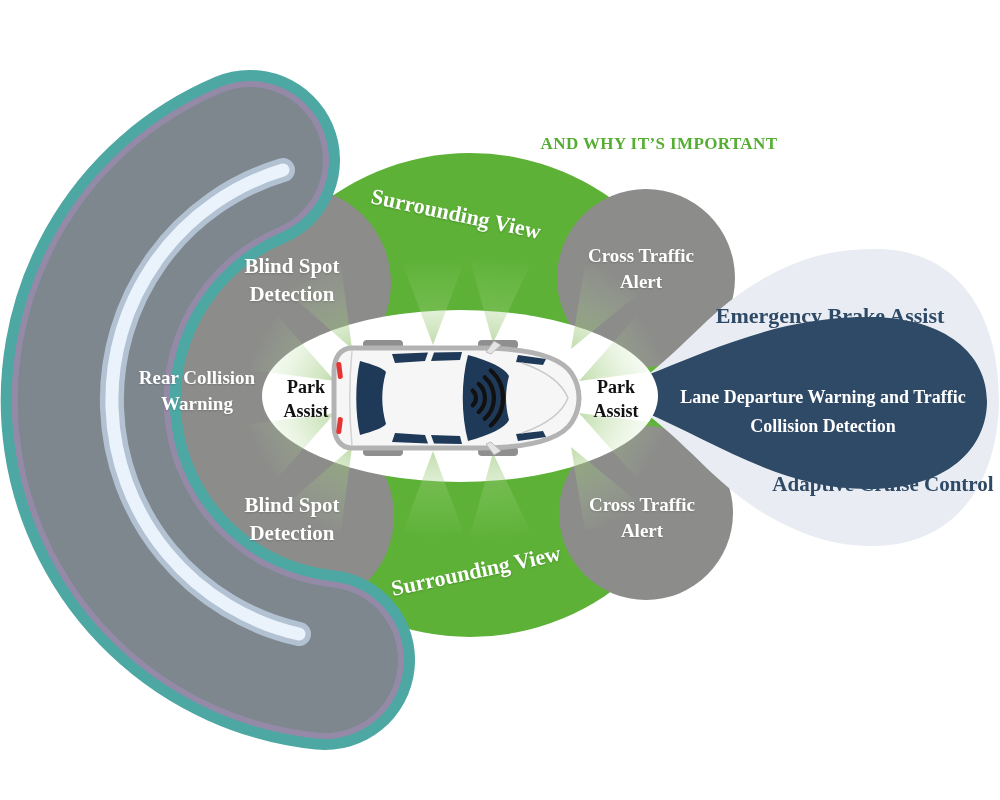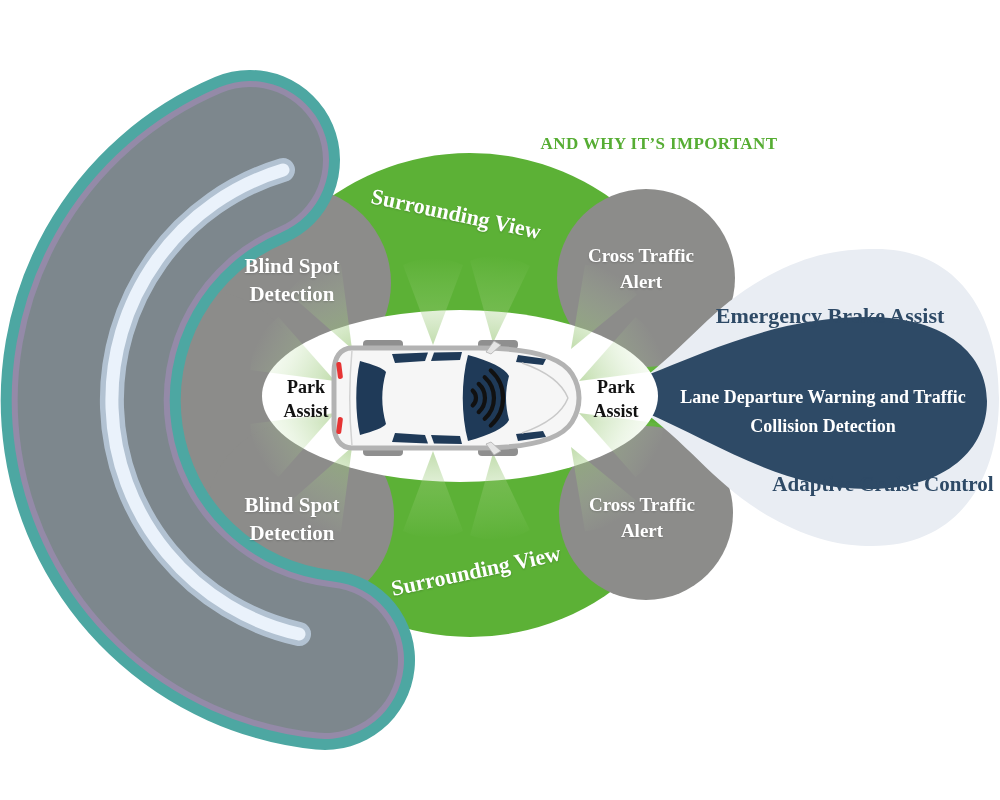--- a/index.html
+++ b/index.html
@@ -157,20 +157,21 @@
       </g>
     </g>
   </svg>
 
   <div class="lbl title">AND WHY IT’S IMPORTANT</div>
 
   <div class="lbl white-lbl surr-top rot12">Surrounding View</div>
   <div class="lbl white-lbl surr-bottom rotm12">Surrounding View</div>
 
   <div class="lbl white-lbl bs-top">Blind Spot Detection</div>
+  <div class="lbl white-lbl rc">Rear Collision Warning</div>
   <div class="lbl white-lbl bs-bottom">Blind Spot Detection</div>
   <div class="lbl white-lbl ct-top">Cross Traffic Alert</div>
   <div class="lbl white-lbl ct-bottom">Cross Traffic Alert</div>
 
   <div class="lbl black-lbl pa-left">Park Assist</div>
   <div class="lbl black-lbl pa-right">Park Assist</div>
 
   <div class="lbl navy-lbl eb">Emergency Brake Assist</div>
   <div class="lbl lane">Lane Departure Warning and Traffic Collision Detection</div>
   <div class="lbl navy-lbl ac">Adaptive Cruise Control</div>

